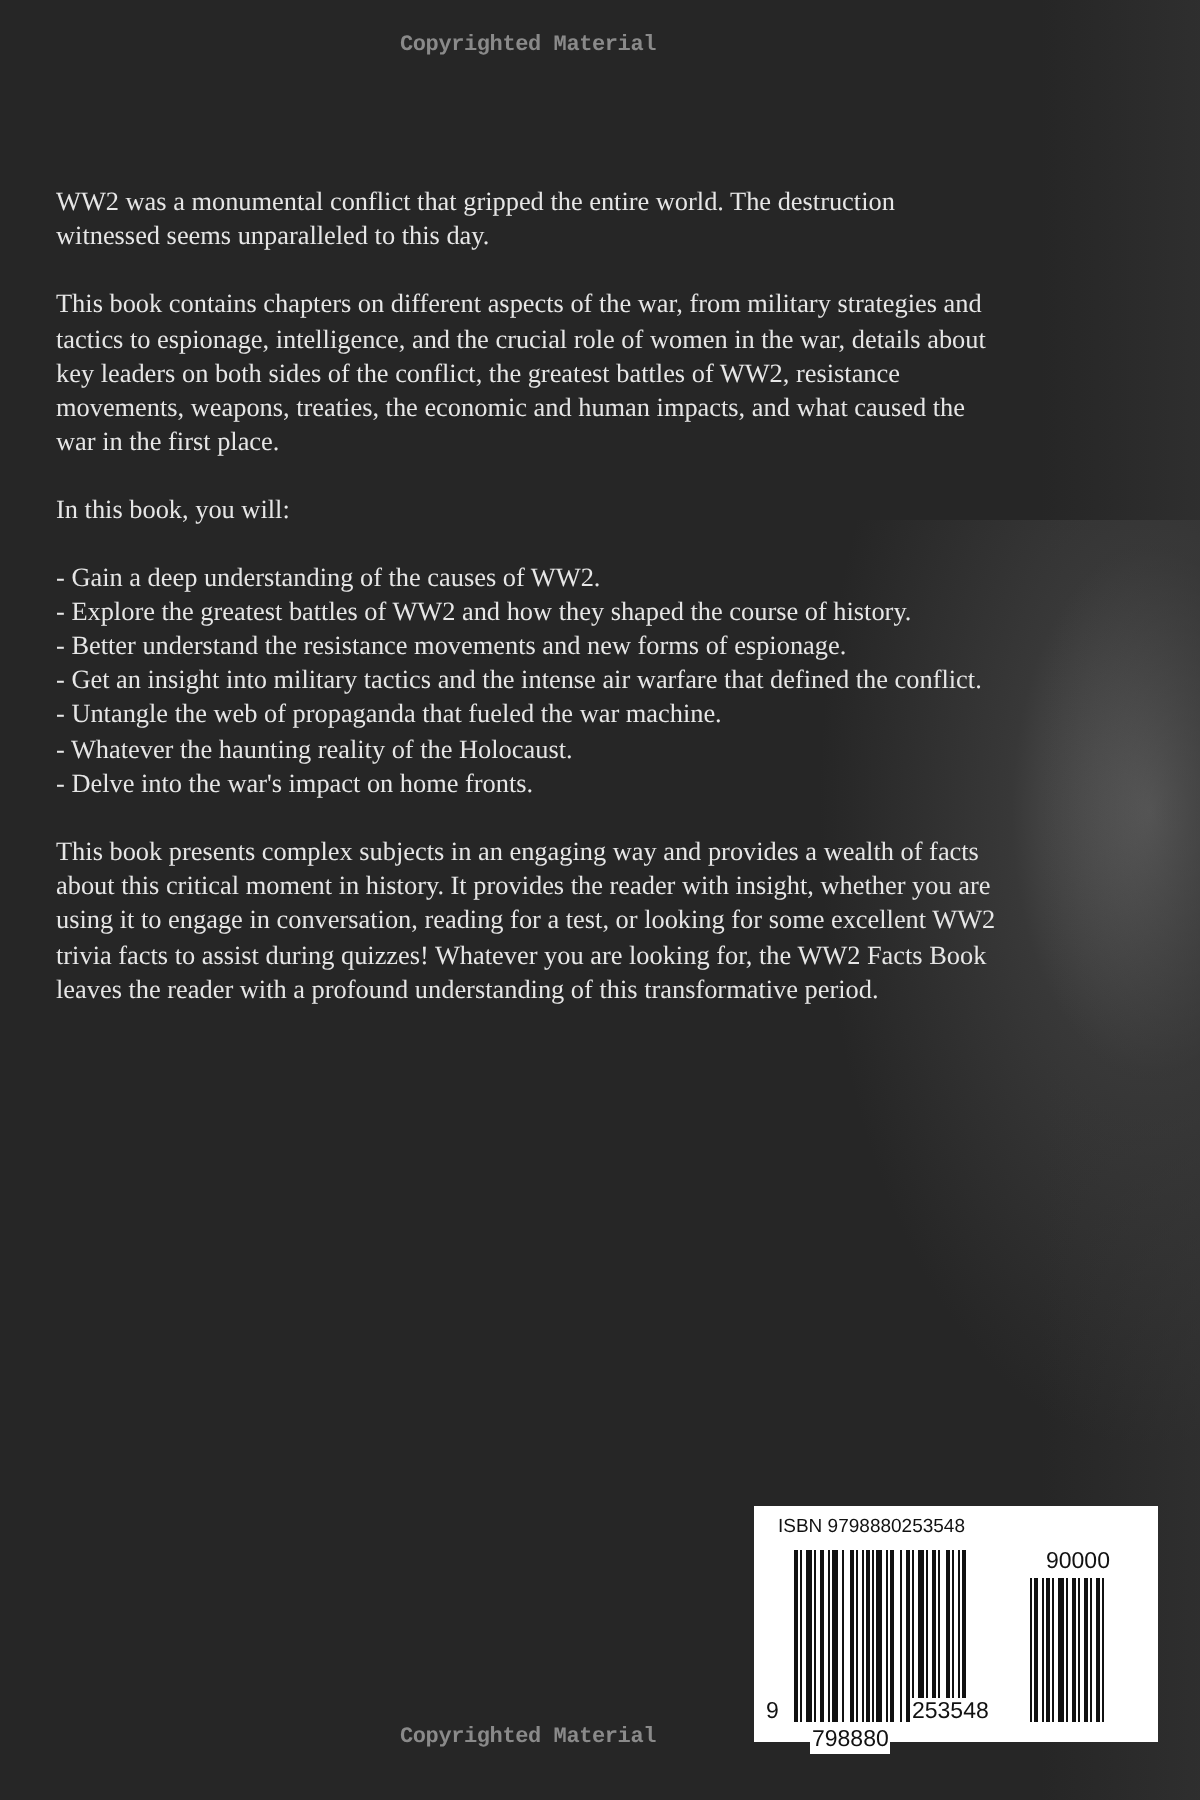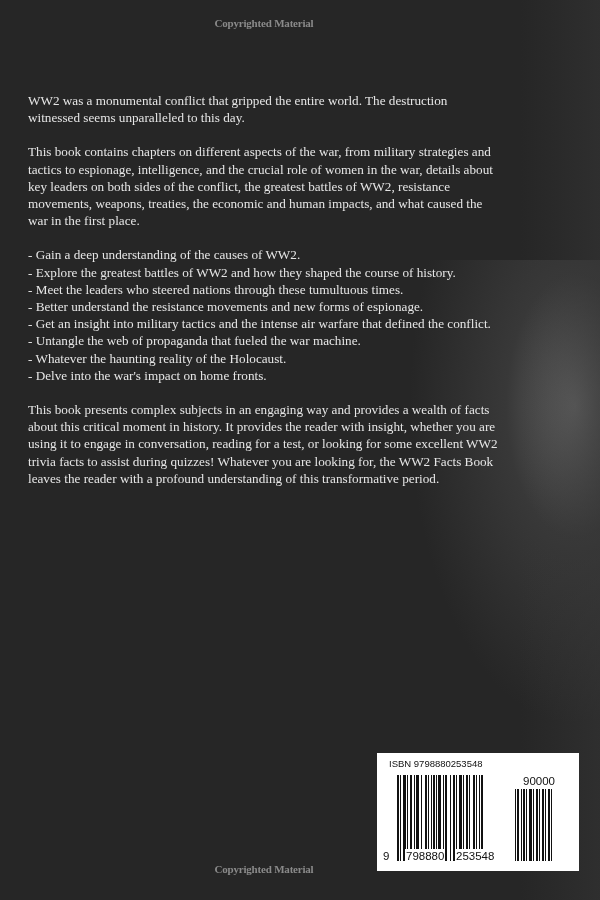--- a/index.html
+++ b/index.html
@@ -13,21 +13,21 @@
     background: radial-gradient(ellipse at 75% 28%, rgba(150,150,150,0.55) 0%, rgba(90,90,90,0.35) 25%, rgba(38,38,38,0) 60%);
     pointer-events:none;
   }
   .bg-right {
     position:absolute; right:0; top:0; width:80px; height:900px;
     background: linear-gradient(90deg, rgba(38,38,38,0) 0%, rgba(55,55,55,0.5) 100%);
     pointer-events:none;
   }
   .copyright {
     position:absolute; left:0; width:528px; text-align:center;
-    font-family:Liberation Serif, serif;
+    font-family:Liberation Mono, monospace;
     font-weight:bold; font-size:11px; color:#8a8a8a; letter-spacing:-0.2px;
   }
   .copyright.top { top:17px; }
   .copyright.bottom { top:863px; }
   .content {
     position:absolute; left:28px; top:92px; width:470px;
     color:#e6e6e6; font-size:13.2px; line-height:17.2px;
   }
   .content p { margin:0 0 17px 0; }
   .content ul { list-style:none; margin:0 0 17px 0; padding:0; }
@@ -60,24 +60,24 @@
 <body>
 
 <div class="bg-figure"></div>
 <div class="bg-right"></div>
 
 <div class="copyright top">Copyrighted Material</div>
 
 <div class="content">
   <p>WW2 was a monumental conflict that gripped the entire world. The destruction witnessed seems unparalleled to this day.</p>
   <p>This book contains chapters on different aspects of the war, from military strategies and tactics to espionage, intelligence, and the crucial role of women in the war, details about key leaders on both sides of the conflict, the greatest battles of WW2, resistance movements, weapons, treaties, the economic and human impacts, and what caused the war in the first place.</p>
+  <p style="margin-bottom:16px;">In this book, you will:</p>
   <ul>
     <li>- Gain a deep understanding of the causes of WW2.</li>
     <li>- Explore the greatest battles of WW2 and how they shaped the course of history.</li>
-    <li>- Meet the leaders who steered nations through these tumultuous times.</li>
     <li>- Better understand the resistance movements and new forms of espionage.</li>
     <li>- Get an insight into military tactics and the intense air warfare that defined the conflict.</li>
     <li>- Untangle the web of propaganda that fueled the war machine.</li>
     <li>- Whatever the haunting reality of the Holocaust.</li>
     <li>- Delve into the war's impact on home fronts.</li>
   </ul>
   <p>This book presents complex subjects in an engaging way and provides a wealth of facts about this critical moment in history. It provides the reader with insight, whether you are using it to engage in conversation, reading for a test, or looking for some excellent WW2 trivia facts to assist during quizzes! Whatever you are looking for, the WW2 Facts Book leaves the reader with a profound understanding of this transformative period.</p>
 </div>
 
 <div class="barcode-box">
@@ -159,17 +159,17 @@
       <div class="gap" style="width:2px"></div>
     <div class="bar" style="width:2px"></div>
       <div class="gap" style="width:1px"></div>
     <div class="bar" style="width:1px"></div>
       <div class="gap" style="width:2px"></div>
     <div class="bar" style="width:2px"></div>
       <div class="gap" style="width:1px"></div>
     <div class="bar" style="width:1px"></div>
   </div>
   <div class="digits" style="left:6px;">9</div>
-  <div class="digits" style="left:28px; padding:0 1px;">798880</div>
+  <div class="digits" style="left:28px; padding:0 1px;margin-top:14px;">798880</div>
   <div class="digits" style="left:78px; padding:0 1px;">253548</div>
 </div>
 
 <div class="copyright bottom">Copyrighted Material</div>
 
 </body></html>

